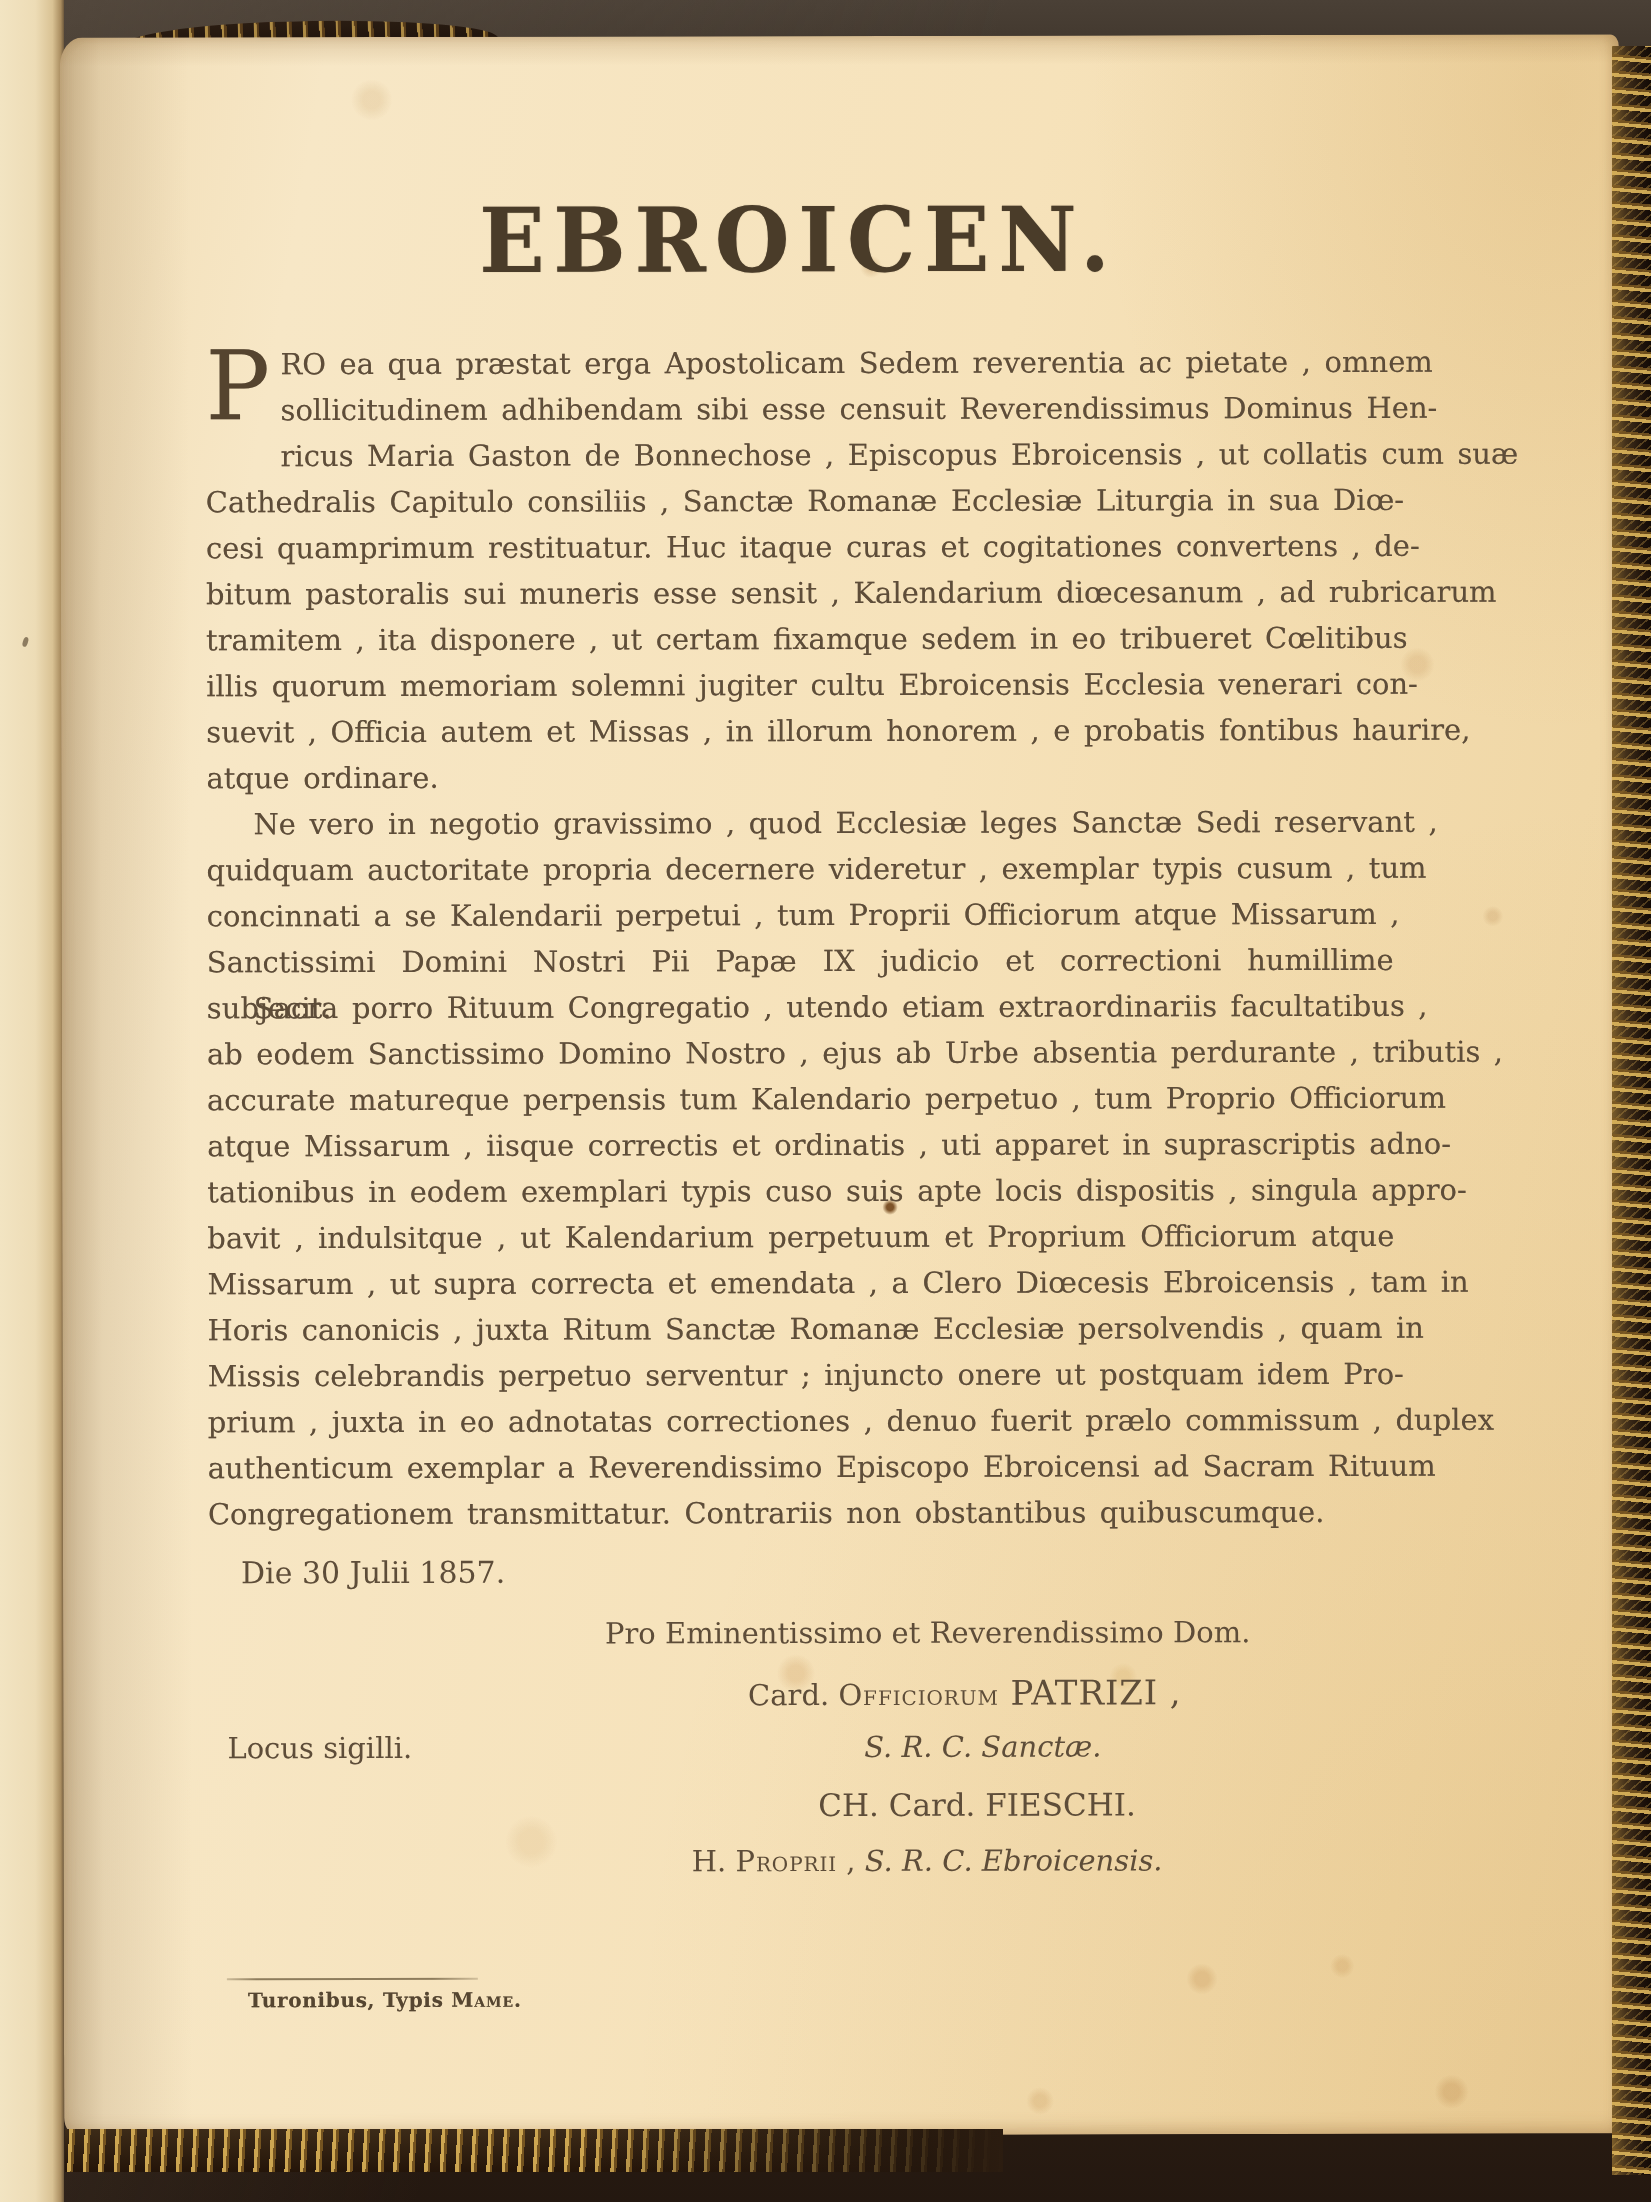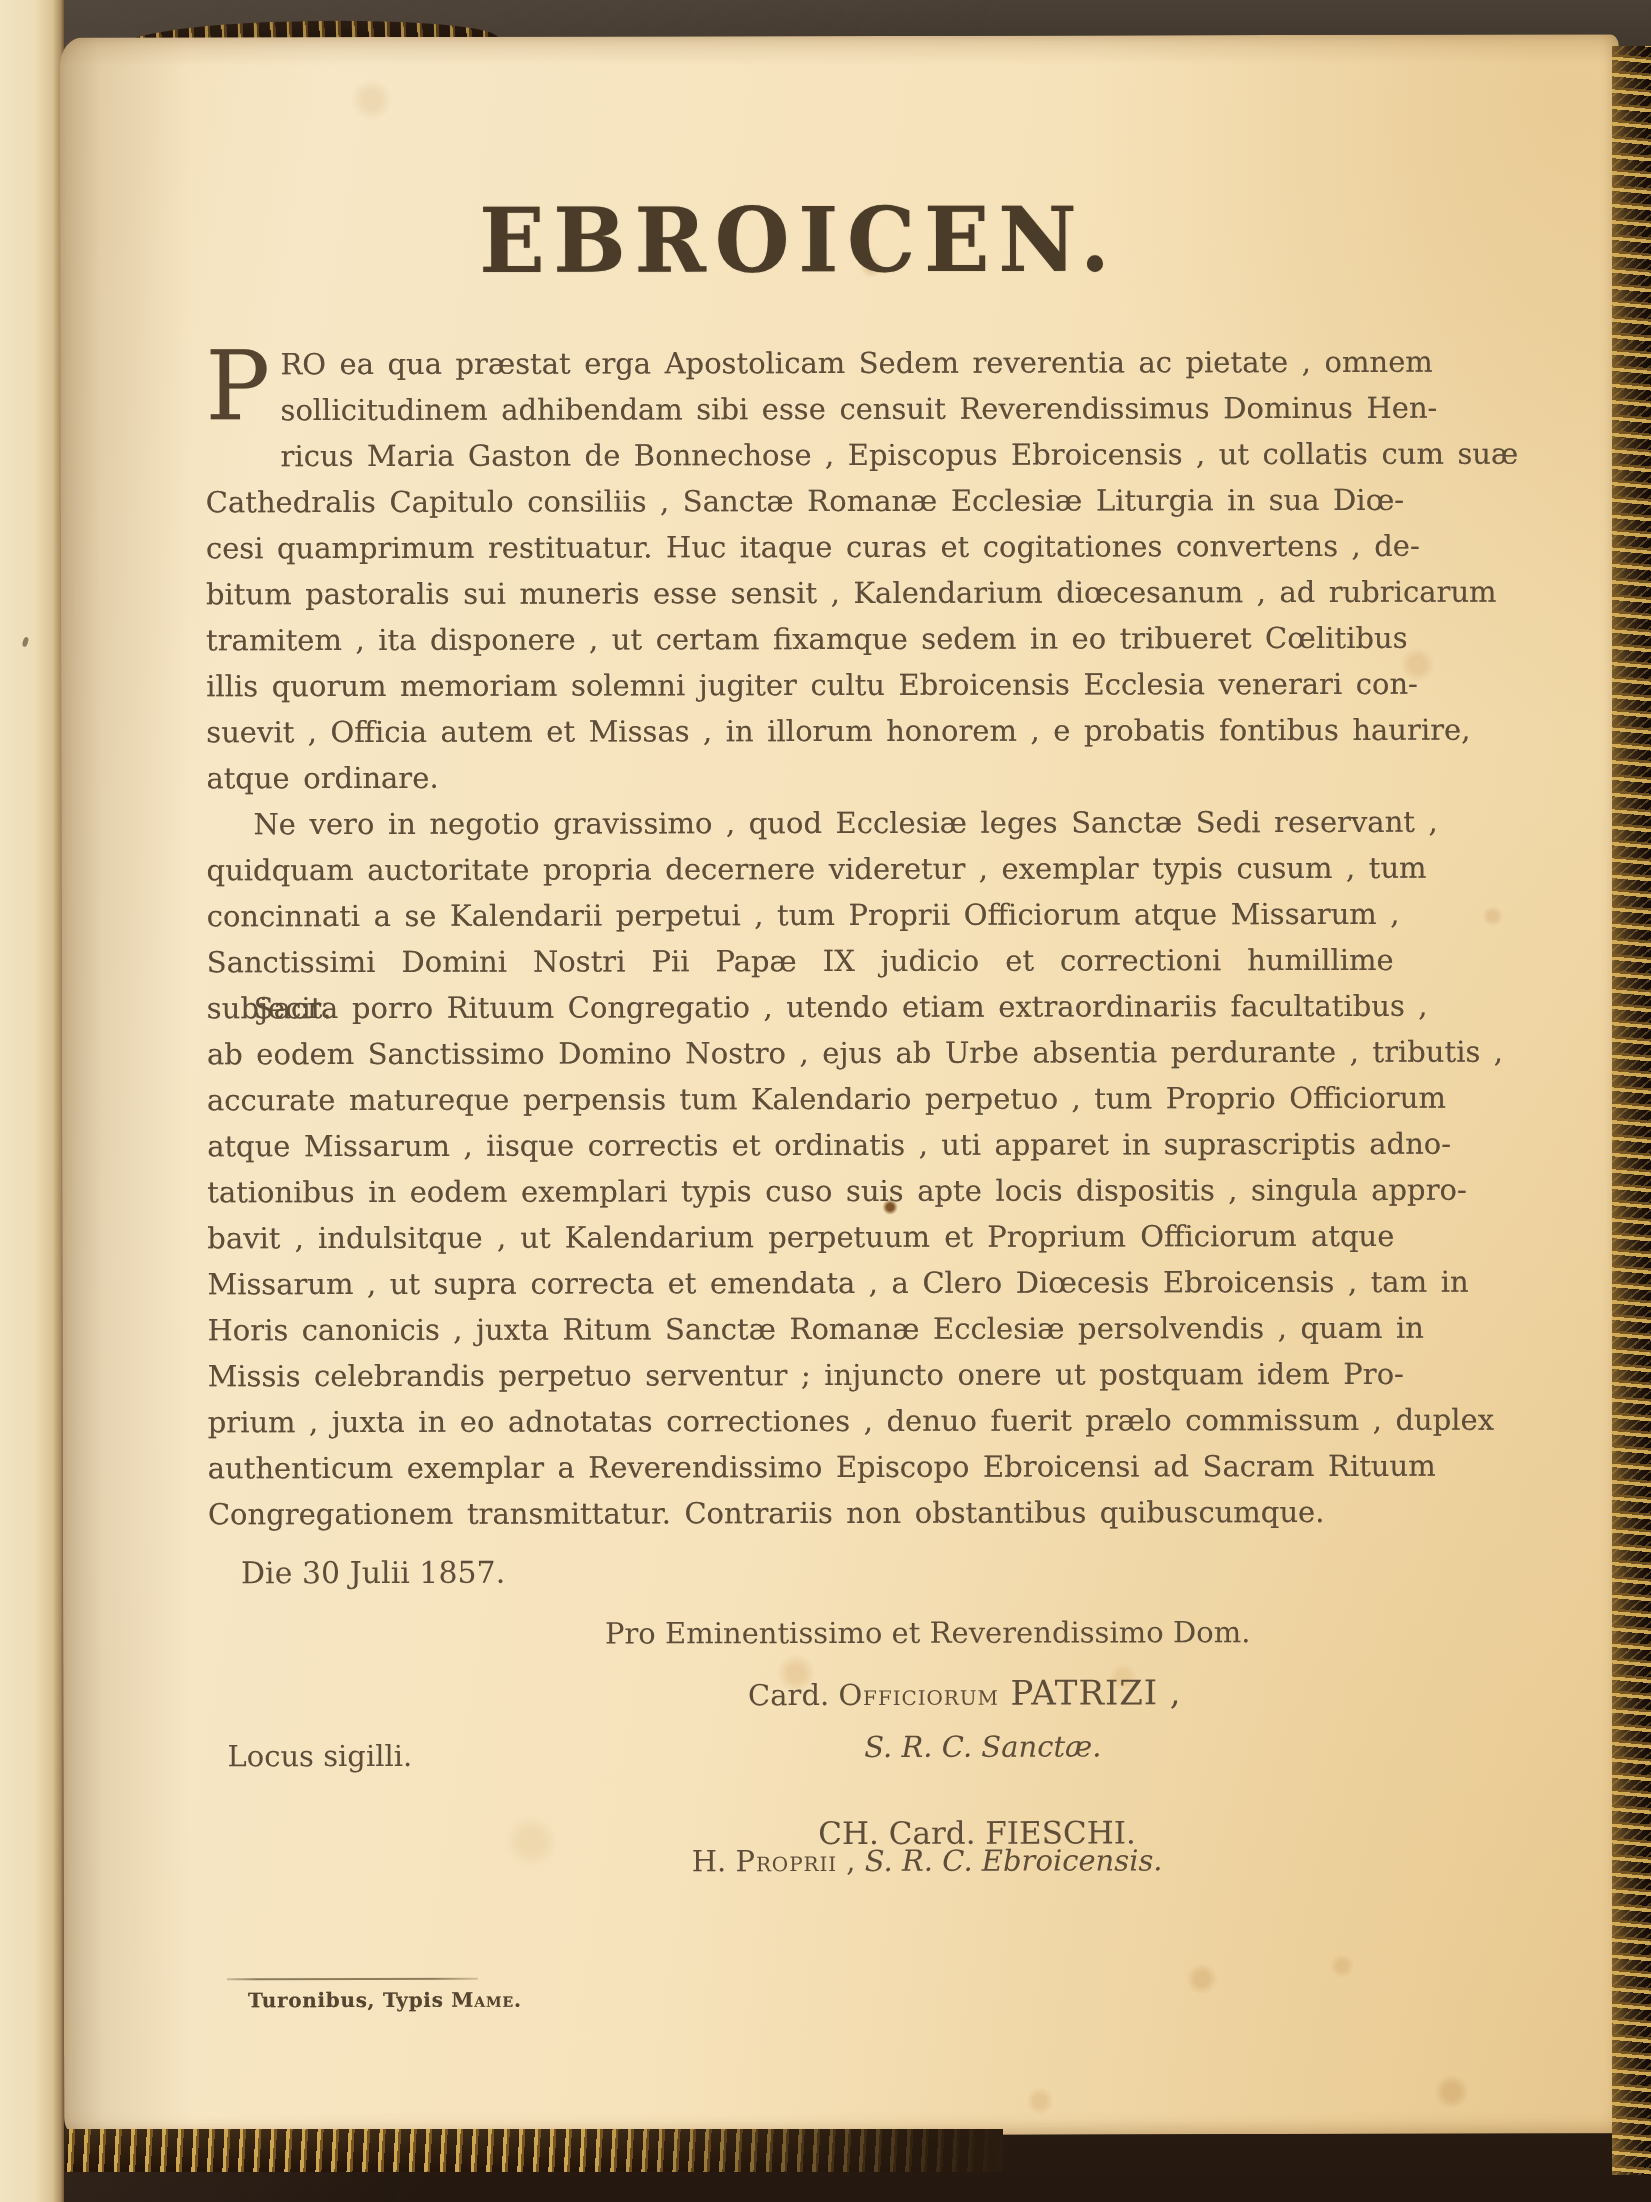--- a/index.html
+++ b/index.html
@@ -89,22 +89,22 @@
   .sig-row{position:relative;height:34px;margin-bottom:23px;font-size:29px;white-space:nowrap;}
   .sig-center{position:absolute;left:50%;top:0;}
   .tx147{transform:translateX(calc(-50% + 126px));}
   .tx190{transform:translateX(calc(-50% + 163px));}
   .tx210{transform:translateX(calc(-50% + 181px));}
   .tx203{transform:translateX(calc(-50% + 175px));}
   .tx145{transform:translateX(calc(-50% + 125px));}
   .sc{font-variant:small-caps;letter-spacing:0.9px;}
   .it{font-style:italic;}
   .bigname{font-size:34px;letter-spacing:0.9px;text-align:center;}
-  .fieschi{font-size:31px;margin-top:28px;}
-  .locus{position:absolute;left:19px;top:0;font-size:29px;margin-top:8px;}
+  .fieschi{font-size:31px;}
+  .locus{position:absolute;left:19px;top:0;font-size:29px;}
   .imprint-rule{position:absolute;left:163px;top:1941px;width:251px;height:1.7px;
     background:linear-gradient(90deg, rgba(141,124,92,.4), #8d7c5c 12%, #8d7c5c 82%, rgba(141,124,92,.35));}
   .imprint-text{position:absolute;left:184px;top:1951px;font-size:20px;
     letter-spacing:0.7px;color:#564631;font-weight:bold;text-shadow:0 0 0.4px rgba(86,70,49,.5);}
 </style>
 </head>
 <body>
 
 <div class="left-page"></div>
 <div class="speck"></div>

